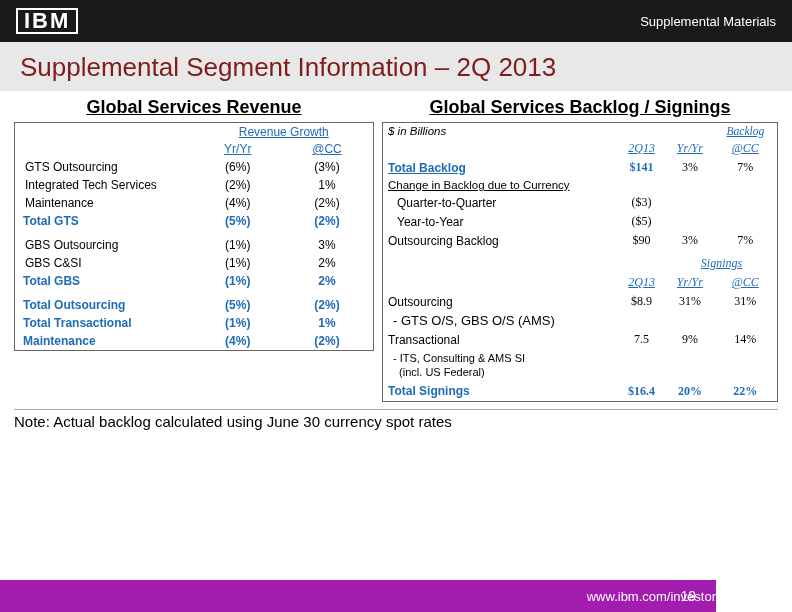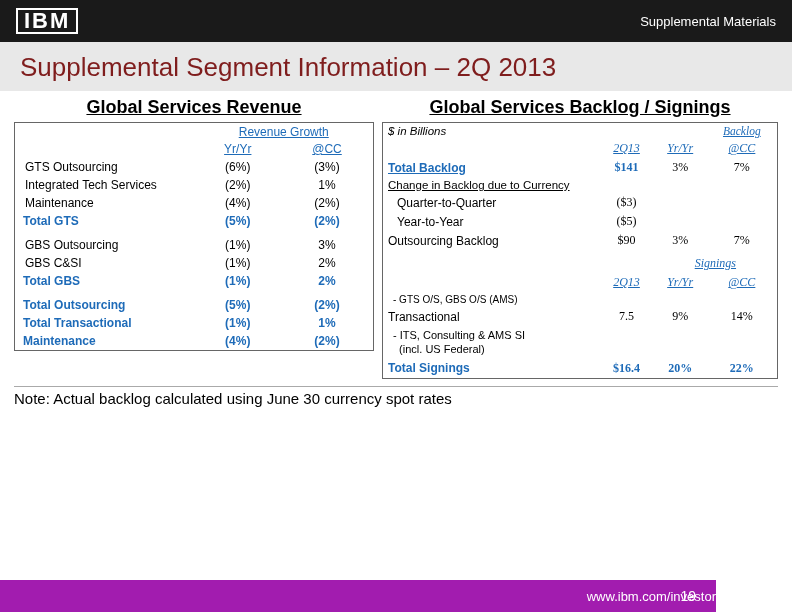--- a/index.html
+++ b/index.html
@@ -309,21 +309,27 @@
         </tr>
 
         <tr>
           <td></td>
           <td class="col-center" style="color:#1e6bb8; text-decoration:underline; font-style:italic;">2Q13</td>
           <td class="col-center" style="color:#1e6bb8; text-decoration:underline; font-style:italic;">Yr/Yr</td>
           <td class="col-center" style="color:#1e6bb8; text-decoration:underline; font-style:italic;">@CC</td>
         </tr>
 
         <tr>
-          <td style="padding-left:10px; font-size:10px;">- GTS O/S, GBS O/S (AMS)</td>
+          <td>Outsourcing</td>
+          <td class="col-center">$8.9</td>
+          <td class="col-center">31%</td>
+          <td class="col-center">31%</td>
+        </tr>
+        <tr>
+          <td style="padding-left:10px; font-size:13px;">- GTS O/S, GBS O/S (AMS)</td>
           <td></td>
           <td></td>
           <td></td>
         </tr>
 
         <tr>
           <td>Transactional</td>
           <td class="col-center">7.5</td>
           <td class="col-center">9%</td>
           <td class="col-center">14%</td>

